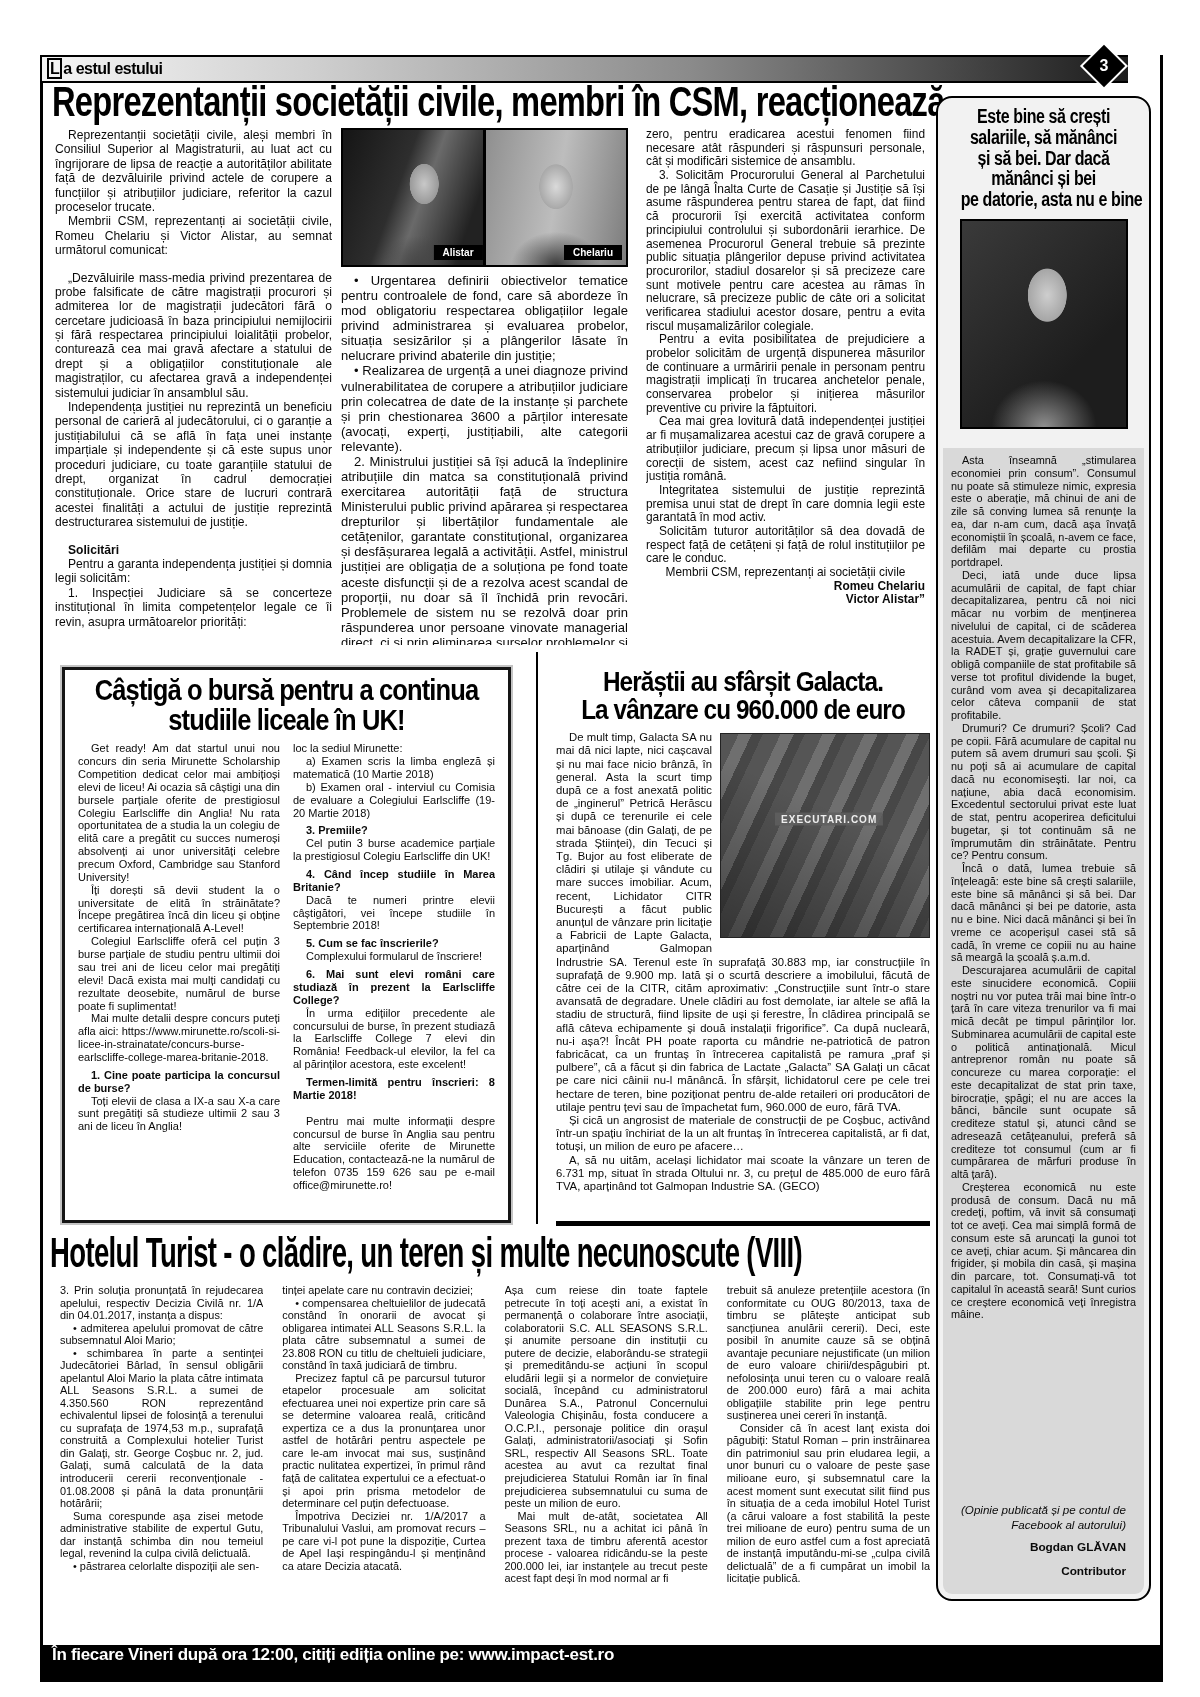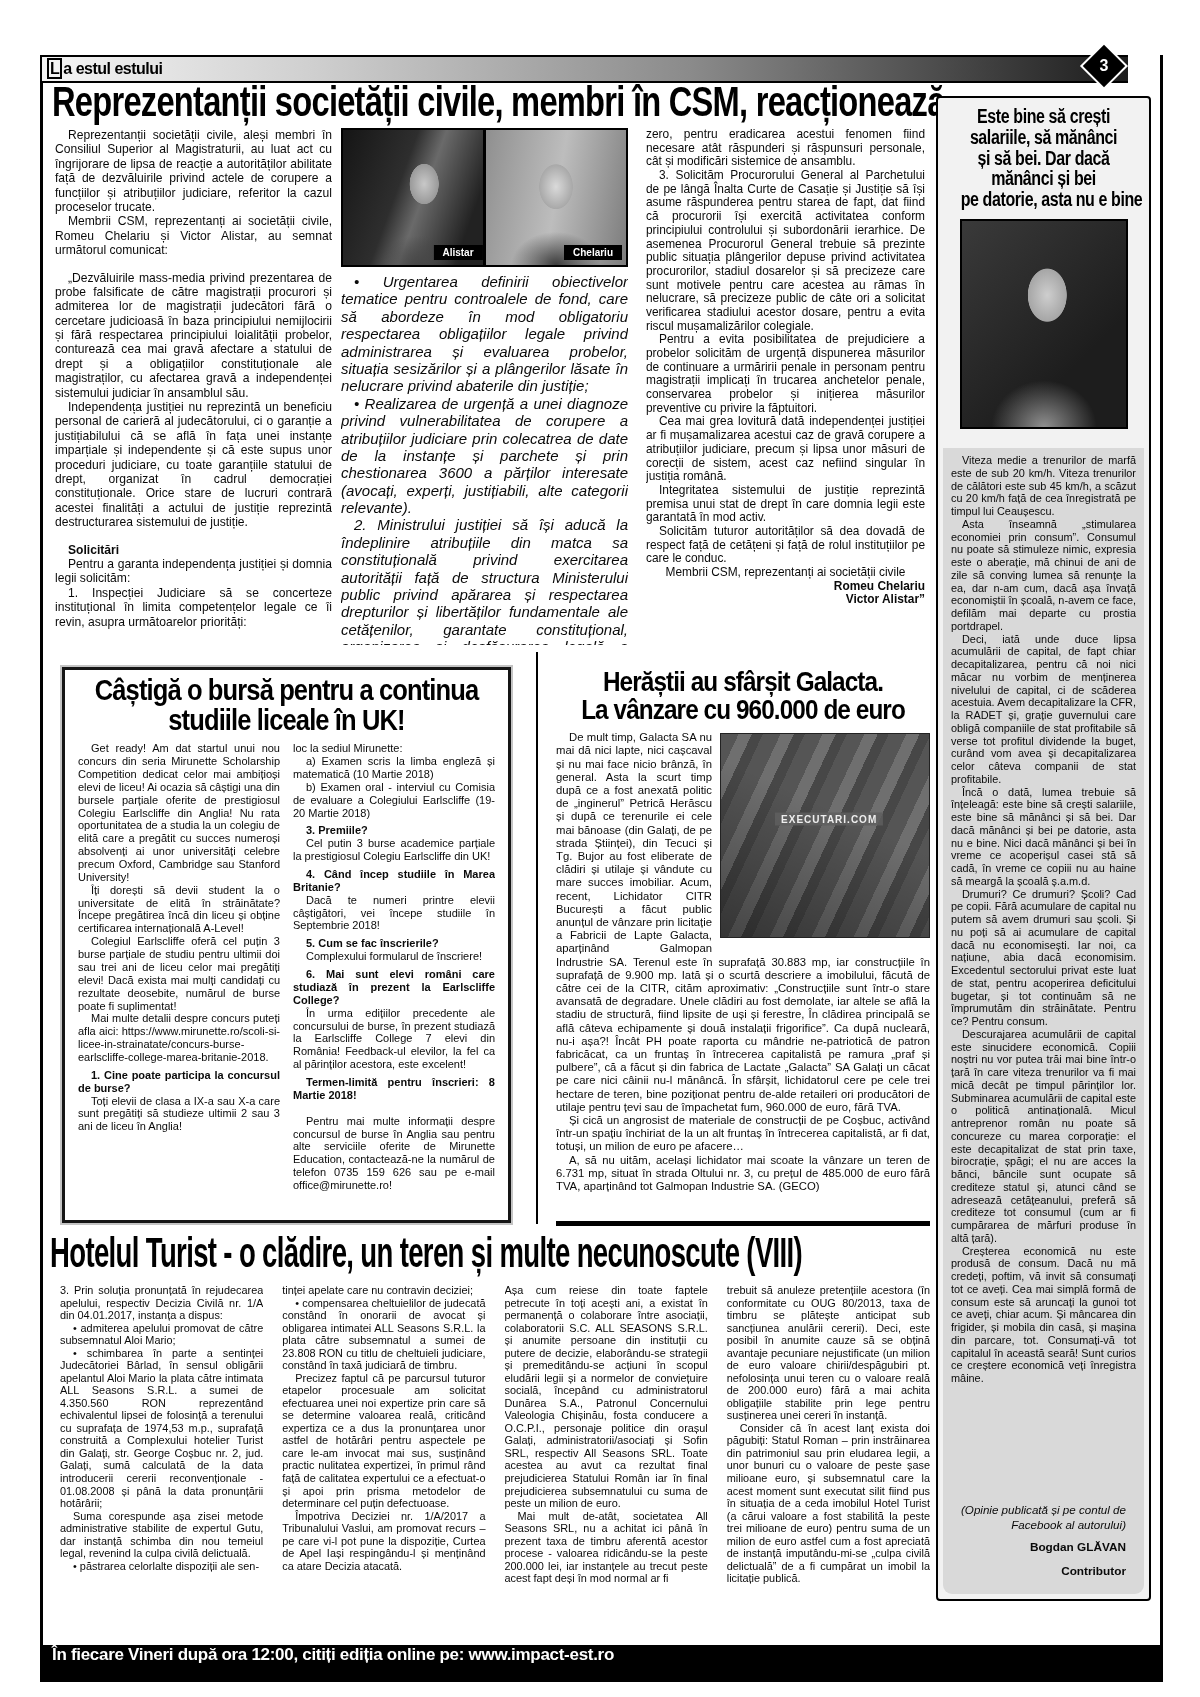--- a/index.html
+++ b/index.html
@@ -31,21 +31,21 @@
   .col{overflow:hidden;text-align:justify;}
   .col p{margin:0;text-indent:13px;}
   p.ni{text-indent:0;}
   p.b{font-weight:bold;}
   p.sh{font-weight:bold;margin-top:5px;}
   p.gap{margin-top:13px;}
   p.rt{text-align:right;text-indent:0;}
   p.ctr{text-align:center;text-indent:0;font-weight:normal;}
   p.it{font-style:italic;}
   .fz1 p{font-size:12.1px;line-height:1.19;}
-  .fz2 p{font-size:15px;line-height:1.16;font-style:italic;}
+  .fz2 p{font-size:13px;line-height:1.16;}
   .fz3 p{font-size:11.9px;line-height:1.15;}
   .fzuk p{font-size:11px;line-height:1.17;}
   .fzga p{font-size:11.3px;line-height:1.17;}
   .fztu p{font-size:10.9px;line-height:1.15;}
   .fzsb p{font-size:10.9px;line-height:1.17;text-indent:11px;}
   
   .photos{position:relative;width:287px;height:139px;border:2px solid #000;background:#000;
           display:flex;gap:3px;box-sizing:border-box;margin-bottom:6px;}
   .photos .ph{flex:1;position:relative;}
   .ph-alistar{background:
@@ -55,21 +55,21 @@
   .ph-chelariu{background:
      radial-gradient(ellipse 30px 40px at 50% 42%, #dadada 0%, #a9a9a9 55%, rgba(0,0,0,0) 57%),
      radial-gradient(ellipse 62px 46px at 50% 100%, #3c3c3c 0%, rgba(0,0,0,0) 72%),
      linear-gradient(100deg,#8f8f8f,#bdbdbd 50%,#7c7c7c);}
   .cap{position:absolute;bottom:5px;background:#000;color:#fff;font-weight:bold;font-size:10px;
        padding:1px 9px;line-height:1.3;}
   .cap1{left:50%;transform:translateX(-104%);}
   .cap2{right:4px;}
   
   .sidebar{position:absolute;left:936px;top:96px;width:215px;height:1505px;border:2px solid #000;
-           border-radius:4px;background:#f2f2f2;box-sizing:border-box;overflow:hidden;}
+           border-radius:16px;background:#f2f2f2;box-sizing:border-box;overflow:hidden;}
   .sb-hl{padding:8px 2px 2px;}
   .sb-photo{width:164px;height:206px;margin:7px auto 0;border:2px solid #000;background:
      radial-gradient(ellipse 33px 45px at 52% 36%, #cecece 0%, #a6a6a6 58%, rgba(0,0,0,0) 60%),
      radial-gradient(ellipse 70px 62px at 50% 100%, #909090 0%, rgba(0,0,0,0) 75%),
      linear-gradient(135deg,#3a3a3a,#1d1d1d 70%);}
   .sb-text{position:absolute;left:5px;right:5px;top:350px;bottom:5px;background:#d9d9d9;
            padding:6px 8px;border-radius:0 0 9px 9px;text-align:justify;}
   .sb-paras{height:calc(100% - 84px);overflow:hidden;}
   .sb-paras p{margin:0;}
   .sb-sig{position:absolute;left:10px;right:10px;bottom:7px;text-align:right;}
@@ -161,25 +161,24 @@
     <div class="sb-hl hlc hl-ctr sb-hl">
         <p>Este bine să crești</p>
         <p>salariile, să mănânci</p>
         <p>și să bei. Dar dacă</p>
         <p>mănânci și bei</p>
         <p>pe datorie, asta nu e bine</p>
       </div>
     <div class="sb-photo"></div>
     <div class="sb-text">
       <div class="sb-paras fzsb">
-          <p>Viteza medie a trenurilor de marfă este de sub 20 km/h. Viteza trenurilor de călători este sub 45 km/h, a scăzut cu 20 km/h față de cea înregistrată pe timpul lui Ceaușescu.</p>
           <p>Asta înseamnă „stimularea economiei prin consum”. Consumul nu poate să stimuleze nimic, expresia este o aberație, mă chinui de ani de zile să conving lumea să renunțe la ea, dar n-am cum, dacă așa învață economiștii în școală, n-avem ce face, defilăm mai departe cu prostia portdrapel.</p>
           <p>Deci, iată unde duce lipsa acumulării de capital, de fapt chiar decapitalizarea, pentru că noi nici măcar nu vorbim de menținerea nivelului de capital, ci de scăderea acestuia. Avem decapitalizare la CFR, la RADET și, grație guvernului care obligă companiile de stat profitabile să verse tot profitul dividende la buget, curând vom avea și decapitalizarea celor câteva companii de stat profitabile.</p>
+          <p>Drumuri? Ce drumuri? Școli? Cad pe copii. Fără acumulare de capital nu putem să avem drumuri sau școli. Și nu poți să ai acumulare de capital dacă nu economisești. Iar noi, ca națiune, abia dacă economisim. Excedentul sectorului privat este luat de stat, pentru acoperirea deficitului bugetar, și tot continuăm să ne împrumutăm din străinătate. Pentru ce? Pentru consum.</p>
           <p>Încă o dată, lumea trebuie să înțeleagă: este bine să crești salariile, este bine să mănânci și să bei. Dar dacă mănânci și bei pe datorie, asta nu e bine. Nici dacă mănânci și bei în vreme ce acoperișul casei stă să cadă, în vreme ce copiii nu au haine să meargă la școală ș.a.m.d.</p>
-          <p>Drumuri? Ce drumuri? Școli? Cad pe copii. Fără acumulare de capital nu putem să avem drumuri sau școli. Și nu poți să ai acumulare de capital dacă nu economisești. Iar noi, ca națiune, abia dacă economisim. Excedentul sectorului privat este luat de stat, pentru acoperirea deficitului bugetar, și tot continuăm să ne împrumutăm din străinătate. Pentru ce? Pentru consum.</p>
           <p>Descurajarea acumulării de capital este sinucidere economică. Copiii noștri nu vor putea trăi mai bine într-o țară în care viteza trenurilor va fi mai mică decât pe timpul părinților lor. Subminarea acumulării de capital este o politică antinațională. Micul antreprenor român nu poate să concureze cu marea corporație: el este decapitalizat de stat prin taxe, birocrație, șpăgi; el nu are acces la bănci, băncile sunt ocupate să crediteze statul și, atunci când se adresează cetățeanului, preferă să crediteze tot consumul (cum ar fi cumpărarea de mărfuri produse în altă țară).</p>
           <p>Creșterea economică nu este produsă de consum. Dacă nu mă credeți, poftim, vă invit să consumați tot ce aveți. Cea mai simplă formă de consum este să aruncați la gunoi tot ce aveți, chiar acum. Și mâncarea din frigider, și mobila din casă, și mașina din parcare, tot. Consumați-vă tot capitalul în această seară! Sunt curios ce creștere economică veți înregistra mâine.</p>
         </div>
       <div class="sb-sig">
         <p class="it">(Opinie publicată și pe contul de Facebook al autorului)</p>
         <p class="b">Bogdan GLĂVAN</p>
         <p class="b">Contributor</p>
       </div>
     </div>
   </div>

